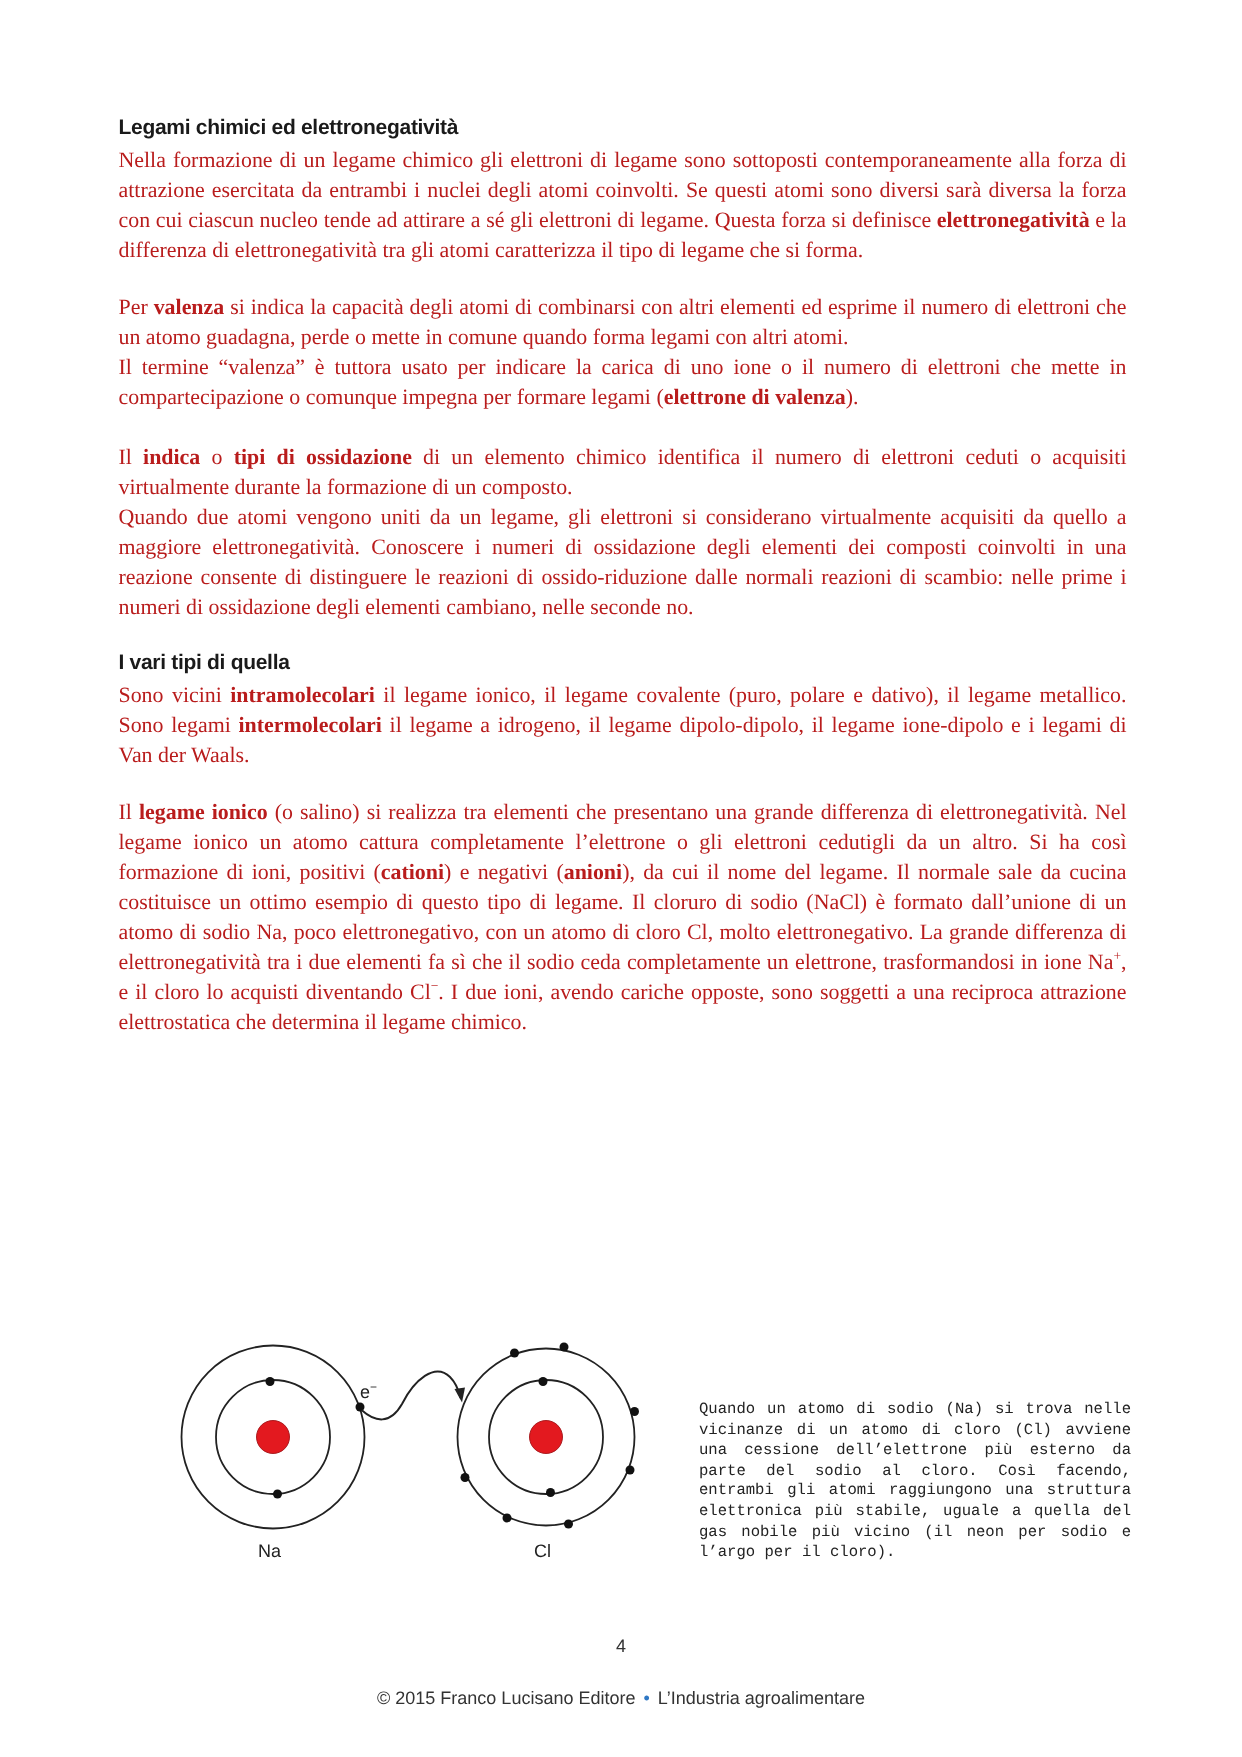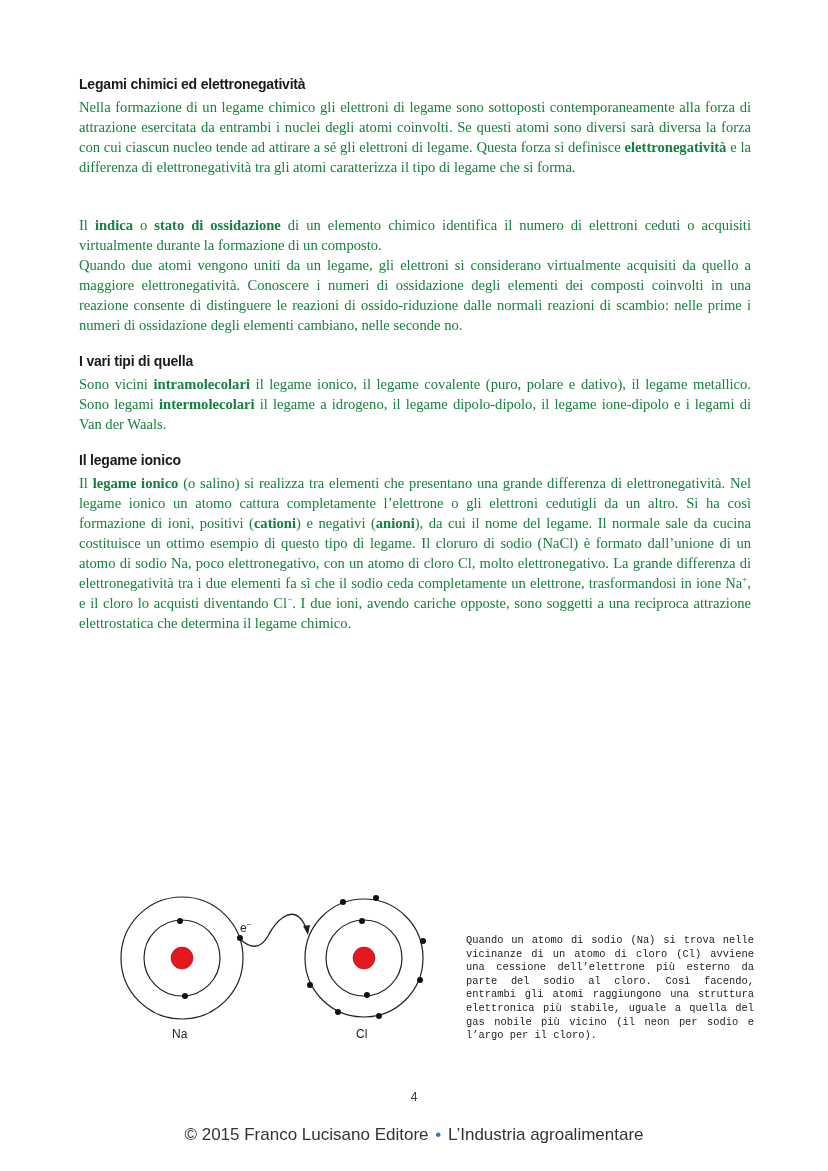--- a/index.html
+++ b/index.html
@@ -11,65 +11,66 @@
     font-weight: bold;
     font-size: 14px;
     color: #1a1a1a;
     margin: 0 0 5px 0;
     letter-spacing: -0.2px;
   }
   p {
     font-family: "Liberation Serif", serif;
     font-size: 14.6px;
     line-height: 20px;
-    color: #15803d;
+    color: #b91c1c;
     margin: 0;
     text-align: justify;
   }
   p b { font-weight: bold; }
   .section { margin-bottom: 18px; }
   .gap { height: 20px; }
   .figure { position: absolute; left: 100px; top: 880px; width: 680px; height: 170px; }
   .caption {
     position: absolute; left: 466px; top: 934px; width: 288px;
     font-family: Liberation Mono, monospace; font-size: 10.4px; line-height: 13.6px; color: #222;
     text-align: justify;
   }
   .atom-label { font-family: "Liberation Sans", sans-serif; font-size: 12px; fill: #222; }
   .page-number {
     position: absolute; left: 0; width: 828px; top: 1090px; text-align: center;
     font-family: "Liberation Sans", sans-serif; font-size: 12px; color: #333;
   }
   .footer {
     position: absolute; left: 0; width: 828px; top: 1125px; text-align: center;
-    font-family: "Liberation Sans", sans-serif; font-size: 17px; color: #333;
+    font-family: "Liberation Sans", sans-serif; font-size: 12px; color: #333;
   }
   .bullet { color: #2f78c4; padding: 0 2px; }
   sup { font-size: 9px; line-height: 0; }
 </style>
 </head>
 <body>
 
 <div class="page">
   <div class="content" id="content">
       <div class="section">
         <h2>Legami chimici ed elettronegatività</h2>
         <p><span>Nella formazione di un legame chimico gli elettroni di legame sono sottoposti contemporaneamente alla forza di attrazione esercitata da entrambi i nuclei degli atomi coinvolti. Se questi atomi sono diversi sarà diversa la forza con cui ciascun nucleo tende ad attirare a sé gli elettroni di legame. Questa forza si definisce </span><b>elettronegatività</b><span> e la differenza di elettronegatività tra gli atomi caratterizza il tipo di legame che si forma.</span></p>
       </div>
       <div class="section">
+        <p><span>Per </span><b>valenza</b><span> si indica la capacità degli atomi di combinarsi con altri elementi ed esprime il numero di elettroni che un atomo guadagna, perde o mette in comune quando forma legami con altri atomi.</span></p>
+        <p><span>Il termine “valenza” è tuttora usato per indicare la carica di uno ione o il numero di elettroni che mette in compartecipazione o comunque impegna per formare legami (</span><b>elettrone di valenza</b><span>).</span></p>
         <div class="gap"></div>
-        <p><span>Il </span><b>indica</b><span> o </span><b>stato di ossidazione</b><span> di un elemento chimico identifica il numero di elettroni ceduti o acquisiti virtualmente durante la formazione di un composto.</span></p>
+        <p><span>Il </span><b>indica</b><span> o </span><b>tipi di ossidazione</b><span> di un elemento chimico identifica il numero di elettroni ceduti o acquisiti virtualmente durante la formazione di un composto.</span></p>
         <p><span>Quando due atomi vengono uniti da un legame, gli elettroni si considerano virtualmente acquisiti da quello a maggiore elettronegatività. Conoscere i numeri di ossidazione degli elementi dei composti coinvolti in una reazione consente di distinguere le reazioni di ossido-riduzione dalle normali reazioni di scambio: nelle prime i numeri di ossidazione degli elementi cambiano, nelle seconde no.</span></p>
       </div>
       <div class="section">
         <h2>I vari tipi di quella</h2>
         <p><span>Sono vicini </span><b>intramolecolari</b><span> il legame ionico, il legame covalente (puro, polare e dativo), il legame metallico. Sono legami </span><b>intermolecolari</b><span> il legame a idrogeno, il legame dipolo-dipolo, il legame ione-dipolo e i legami di Van der Waals.</span></p>
       </div>
       <div class="section">
-        <h2>Il legame ionico</h2>
         <p><span>Il </span><b>legame ionico</b><span> (o salino) si realizza tra elementi che presentano una grande differenza di elettronegatività. Nel legame ionico un atomo cattura completamente l’elettrone o gli elettroni cedutigli da un altro. Si ha così formazione di ioni, positivi (</span><b>cationi</b><span>) e negativi (</span><b>anioni</b><span>), da cui il nome del legame. Il normale sale da cucina costituisce un ottimo esempio di questo tipo di legame. Il cloruro di sodio (NaCl) è formato dall’unione di un atomo di sodio Na, poco elettronegativo, con un atomo di cloro Cl, molto elettronegativo. La grande differenza di elettronegatività tra i due elementi fa sì che il sodio ceda completamente un elettrone, trasformandosi in ione Na</span><sup>+</sup><span>, e il cloro lo acquisti diventando Cl</span><sup>−</sup><span>. I due ioni, avendo cariche opposte, sono soggetti a una reciproca attrazione elettrostatica che determina il legame chimico.</span></p>
       </div>
     </div>
 
   <div class="figure">
     <svg id="fig-svg" width="360" height="170" viewBox="0 0 360 170">
 
       <g>
         <circle cx="82" cy="78" r="61" fill="none" stroke="#222" stroke-width="1.2"></circle>
         <circle cx="82" cy="78" r="38" fill="none" stroke="#222" stroke-width="1.2"></circle>

